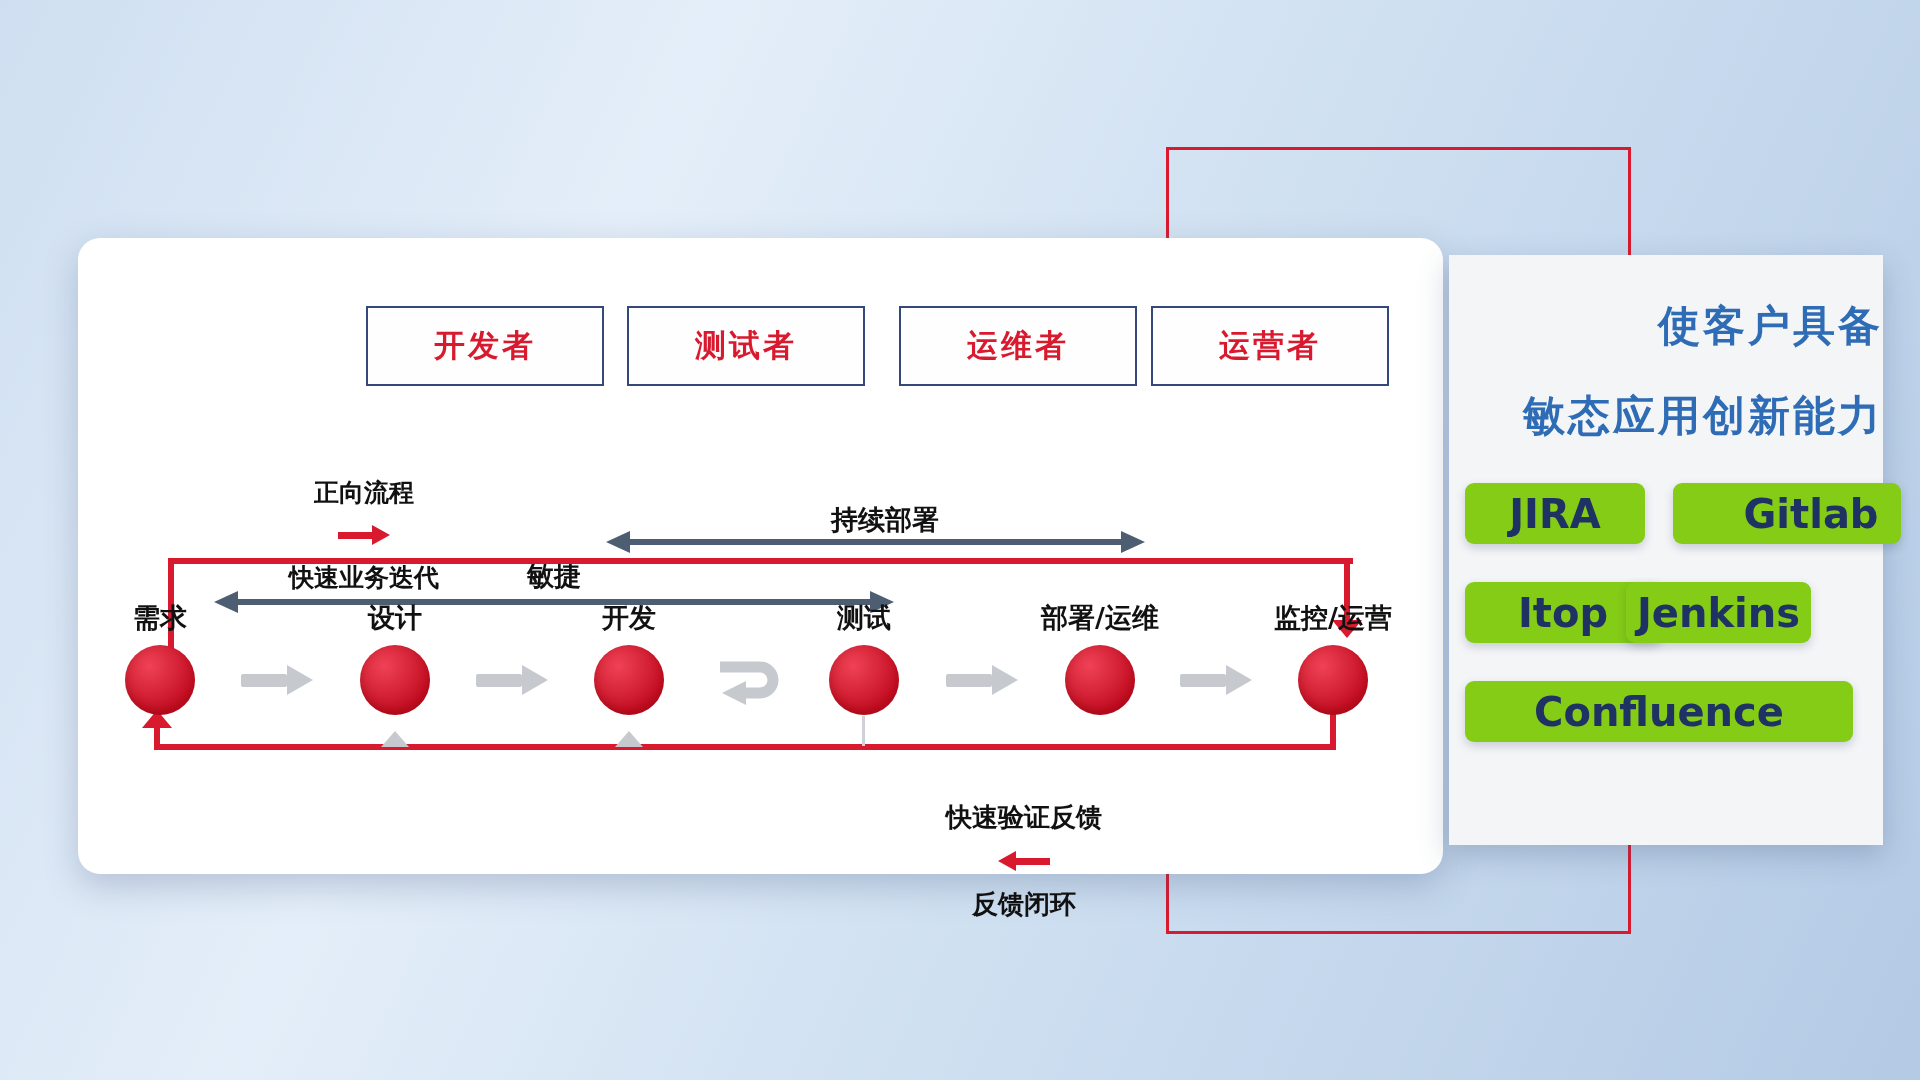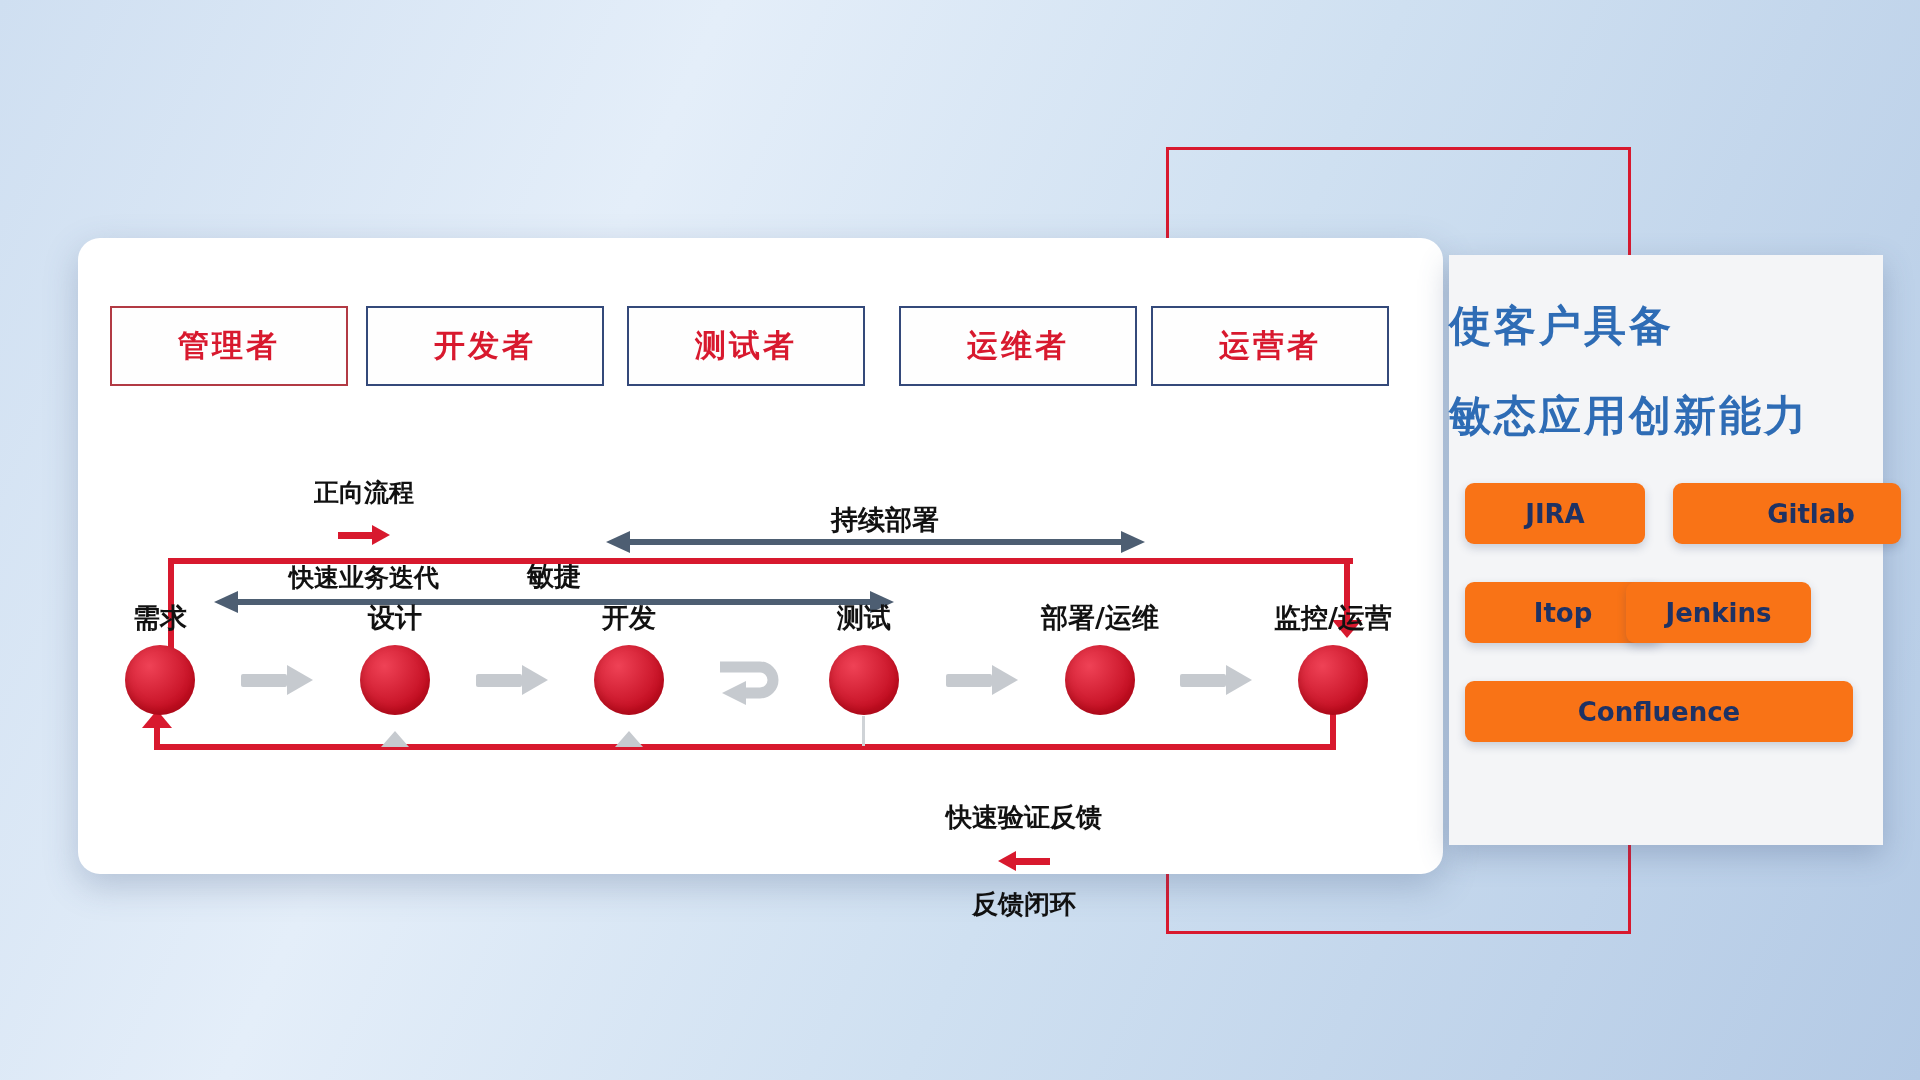--- a/index.html
+++ b/index.html
@@ -44,35 +44,34 @@
   .darrow .head-r{width:0;height:0;border-top:11px solid transparent;border-bottom:11px solid transparent;border-left:24px solid #4d5e72;}
   .darrow-label{position:absolute;width:220px;text-align:center;font-size:27px;font-weight:bold;color:#111;}
 
   .redline{position:absolute;background:#d8192e;}
   .red-head-down{position:absolute;width:0;height:0;border-left:15px solid transparent;border-right:15px solid transparent;border-top:18px solid #d8192e;}
   .red-head-up{position:absolute;width:0;height:0;border-left:15px solid transparent;border-right:15px solid transparent;border-bottom:18px solid #d8192e;}
   .grayline{position:absolute;background:#cfd3d7;}
 
   .loop-icon{position:absolute;left:698px;top:650px;}
 
-  .panel-title{position:absolute;left:1449px;width:434px;text-align:left;font-size:42px;font-weight:bold;color:#2e6cb5;letter-spacing:3px;}
-  .tool-btn{position:absolute;height:61px;background:#f97316;border-radius:9px;box-shadow:0 4px 10px rgba(40,60,100,.22);
-    display:flex;align-items:center;justify-content:center;font-size:26px;font-weight:bold;color:#1e3264;}
+  .panel-title{position:absolute;left:1449px;width:434px;text-align:right;font-size:42px;font-weight:bold;color:#2e6cb5;letter-spacing:3px;}
+  .tool-btn{position:absolute;height:61px;background:#84cc16;border-radius:9px;box-shadow:0 4px 10px rgba(40,60,100,.22);
+    display:flex;align-items:center;justify-content:center;font-size:40px;font-weight:bold;color:#1e3264;}
 </style>
 </head>
 <body>
 
 <div id="stage">
 
   <div class="red-frame"></div>
 
   <div class="card"></div>
   <div class="side-panel"></div>
 
-  <div class="role-box first" style="left:110px;">管理者</div>
   <div class="role-box" style="left:366px;">开发者</div>
   <div class="role-box" style="left:627px;">测试者</div>
   <div class="role-box" style="left:899px;">运维者</div>
   <div class="role-box" style="left:1151px;">运营者</div>
 
 
   <div class="legend" style="left:289px;top:476px;">
     <span>正向流程</span>
     <span class="rarrow">
         <span class="bar"></span>

